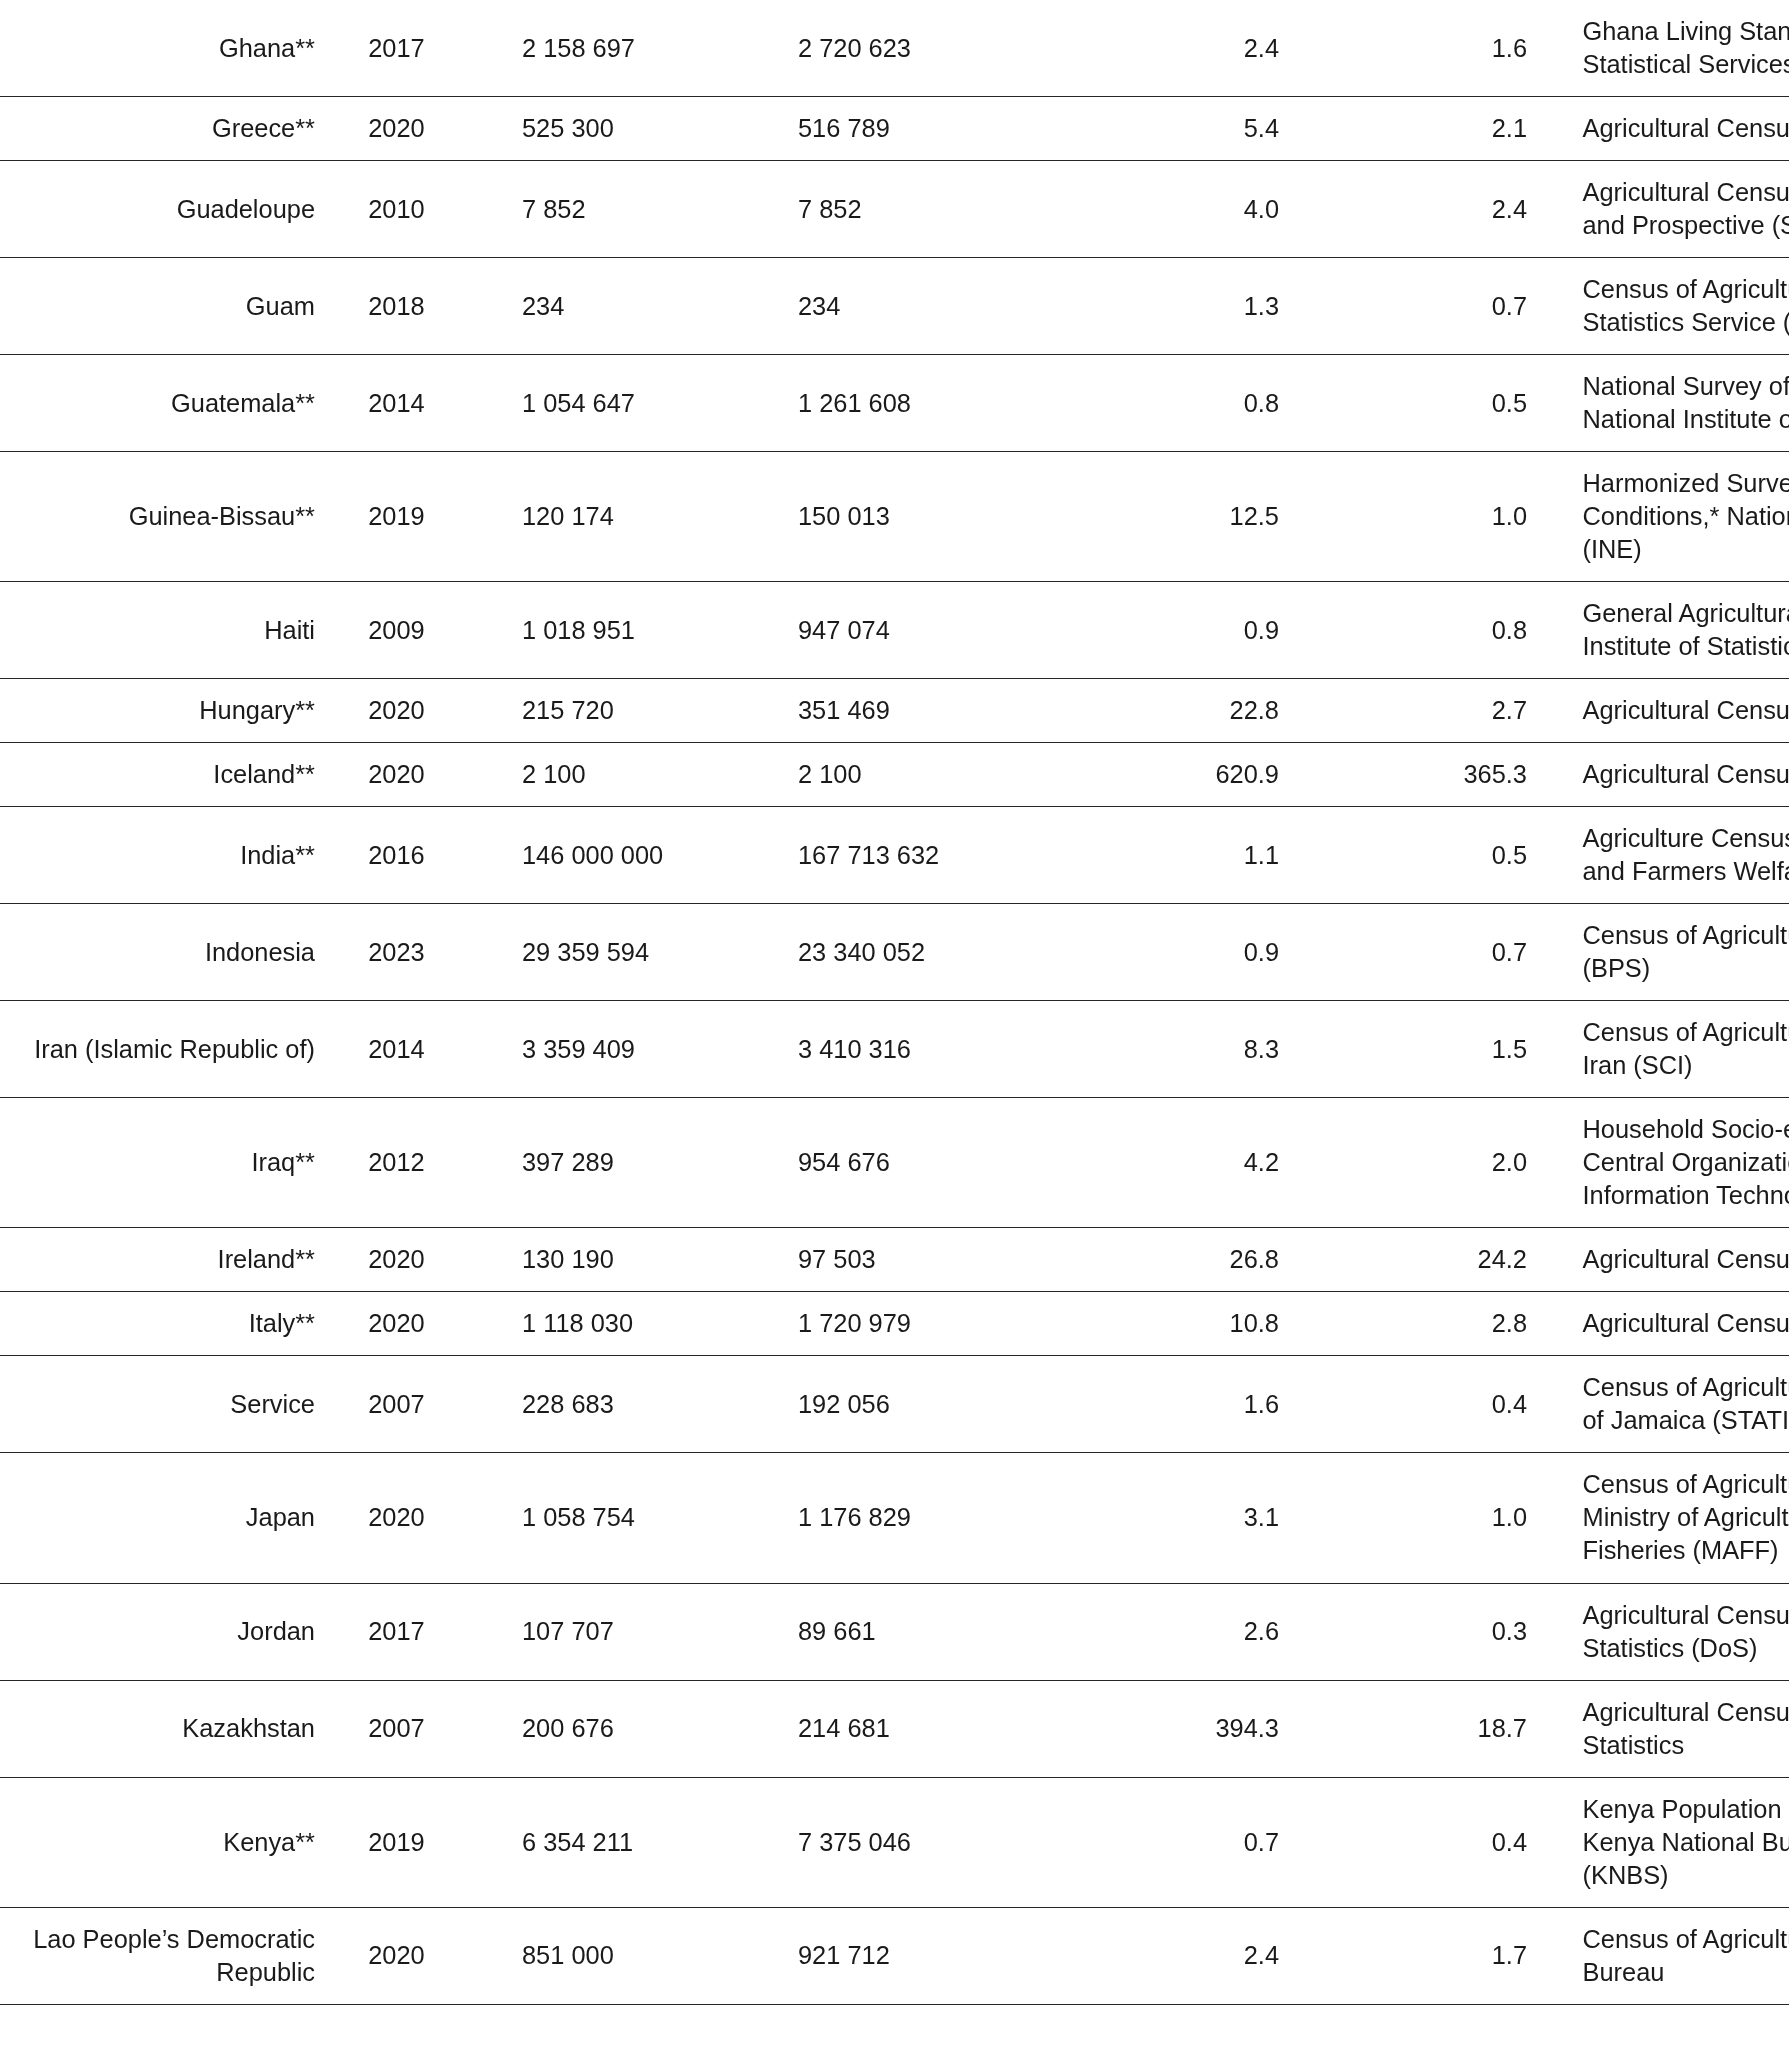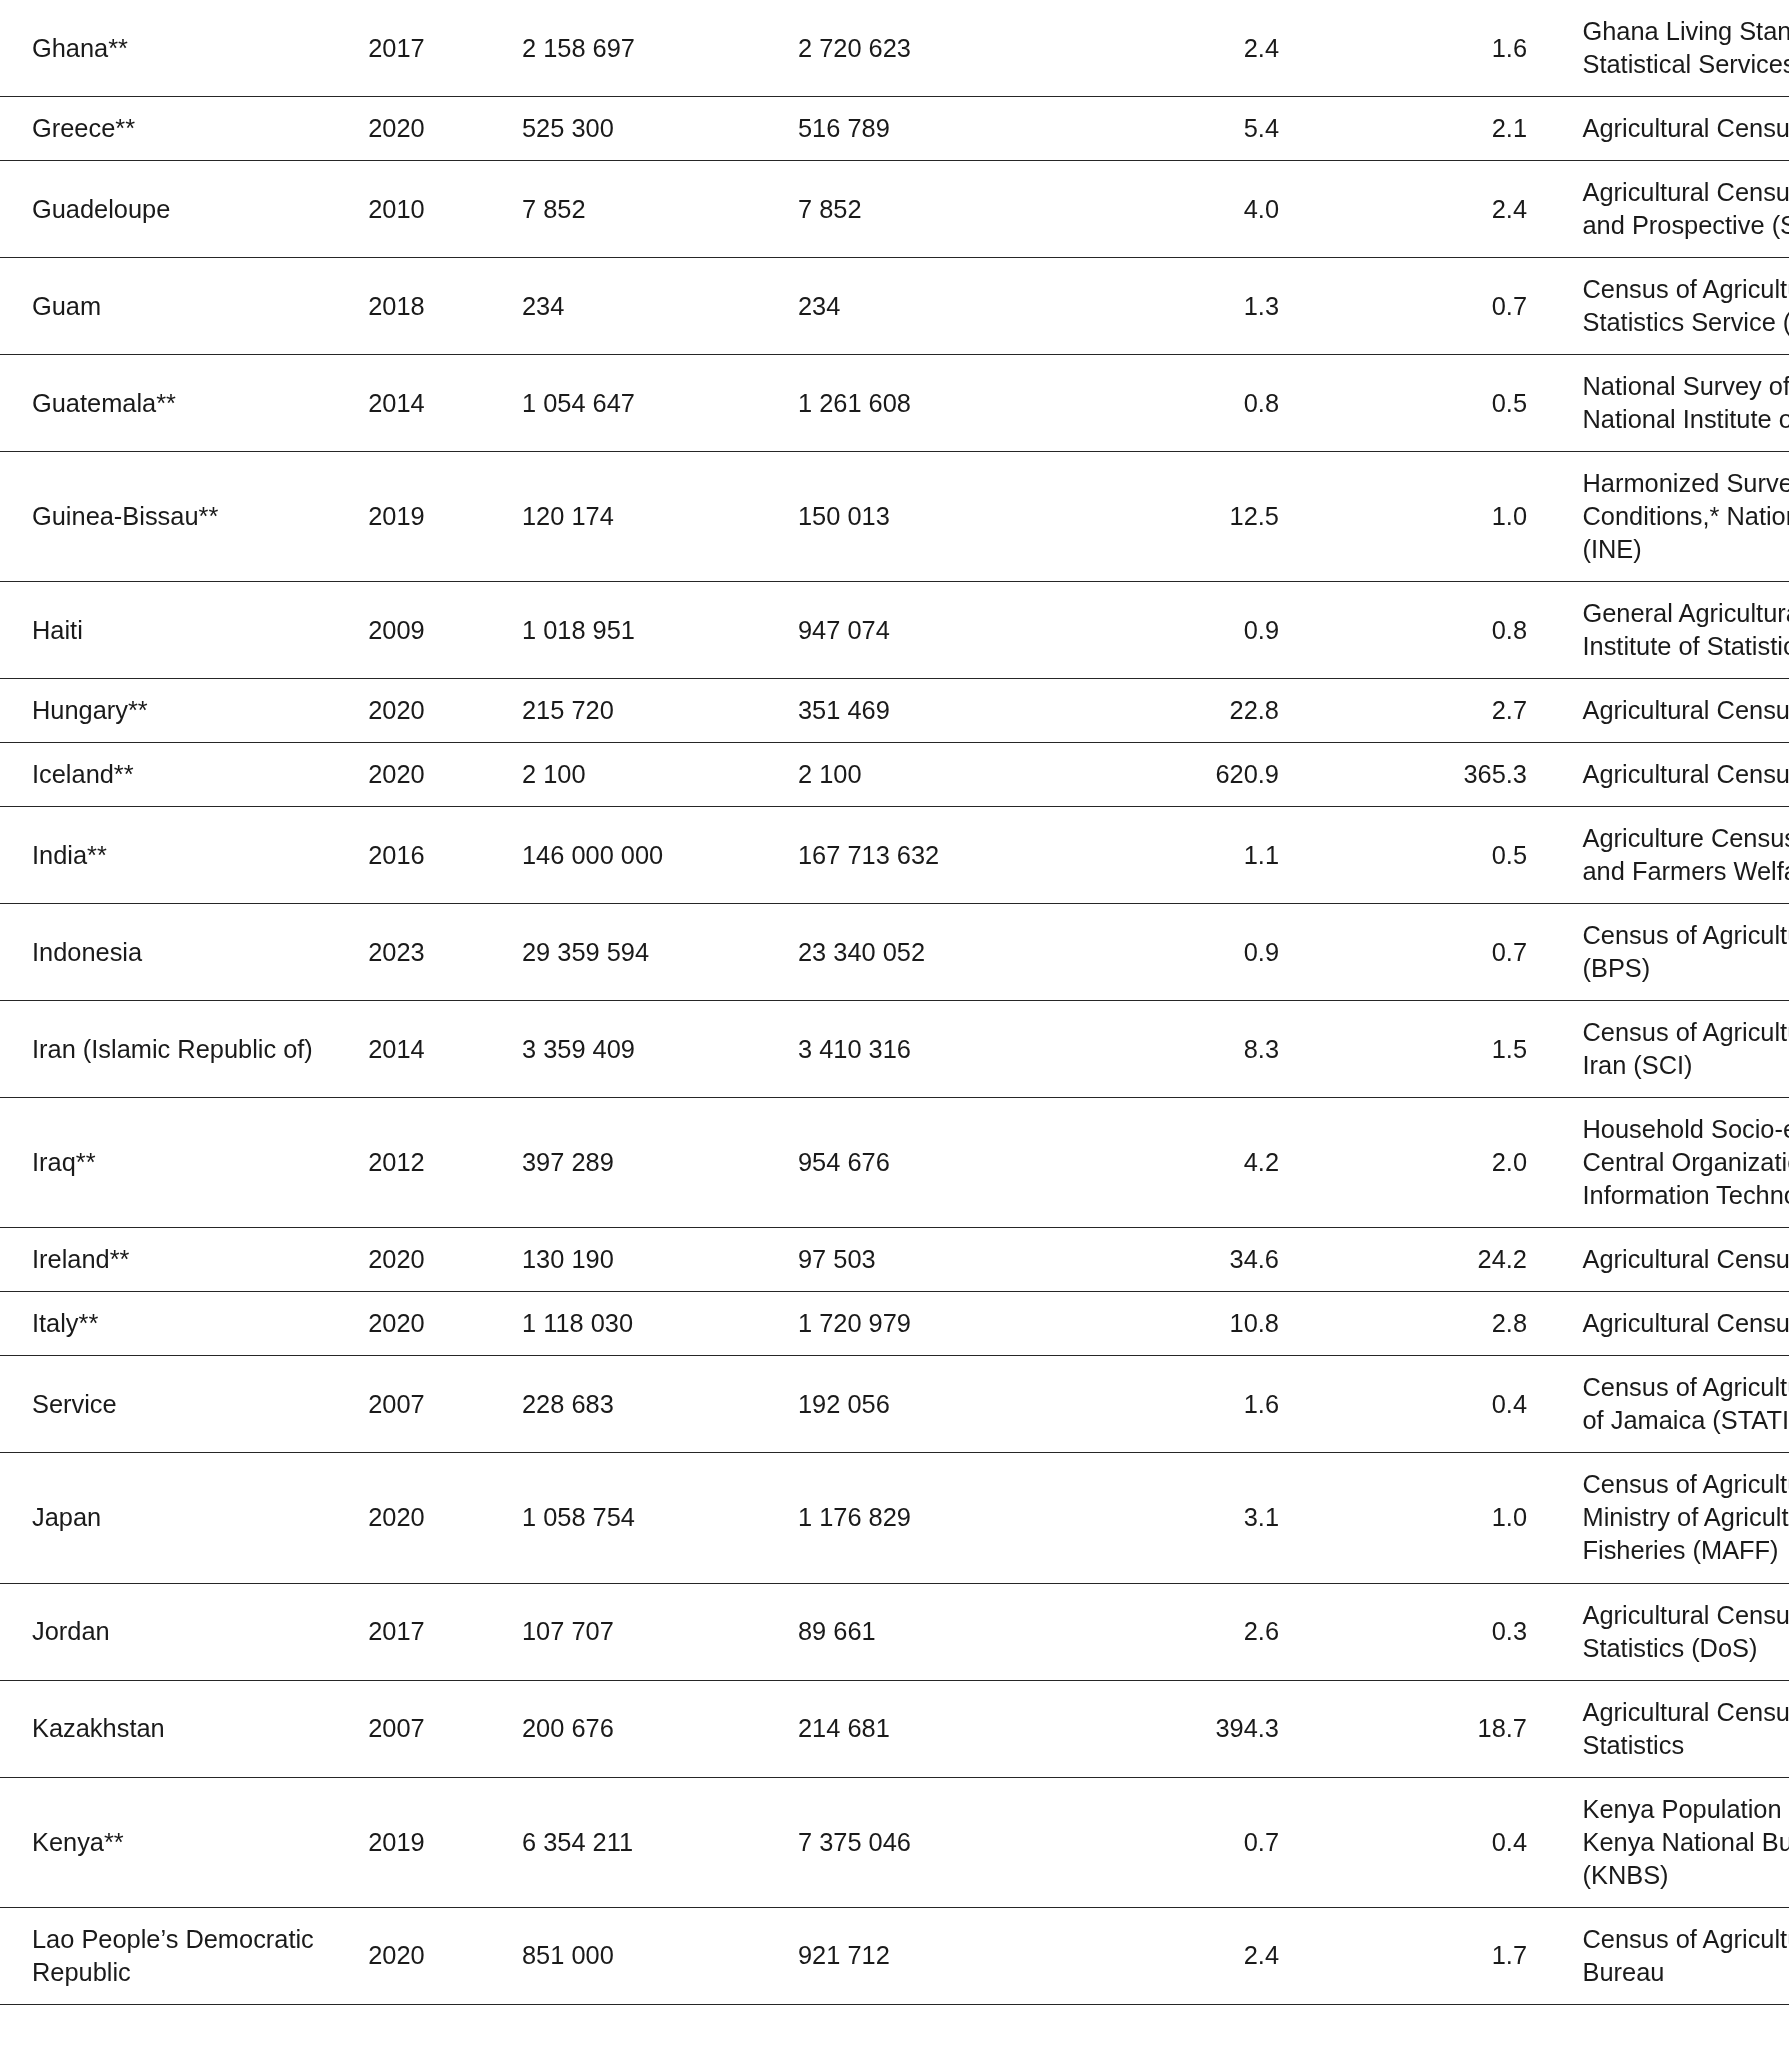--- a/index.html
+++ b/index.html
@@ -26,21 +26,21 @@
   }
   #stats-table td {
     vertical-align: middle;
     font-size: 25.4px;
     line-height: 1.30;
     padding-top: 15px;
     padding-bottom: 15px;
   }
   td.col-country {
     width: 283px;
-    text-align: left;
+    text-align: right;
     padding-left: 32px;
     padding-right: 9px;
   }
   td.col-year {
     width: 143px;
     text-align: center;
     padding-right: 53px;
   }
   td.col-holdings {
     width: 241px;
@@ -190,21 +190,21 @@
         <td class="col-producers">954 676</td>
         <td class="col-mean">4.2</td>
         <td class="col-median">2.0</td>
         <td class="col-source">Household Socio-economic Survey, Central Organization of Statistics and Information Technology (COSIT)</td>
       </tr>
       <tr>
         <td class="col-country">Ireland**</td>
         <td class="col-year">2020</td>
         <td class="col-holdings">130 190</td>
         <td class="col-producers">97 503</td>
-        <td class="col-mean">34.6</td>
+        <td class="col-mean">26.8</td>
         <td class="col-median">24.2</td>
         <td class="col-source">Agricultural Census, Eurostat</td>
       </tr>
       <tr>
         <td class="col-country">Italy**</td>
         <td class="col-year">2020</td>
         <td class="col-holdings">1 118 030</td>
         <td class="col-producers">1 720 979</td>
         <td class="col-mean">10.8</td>
         <td class="col-median">2.8</td>

